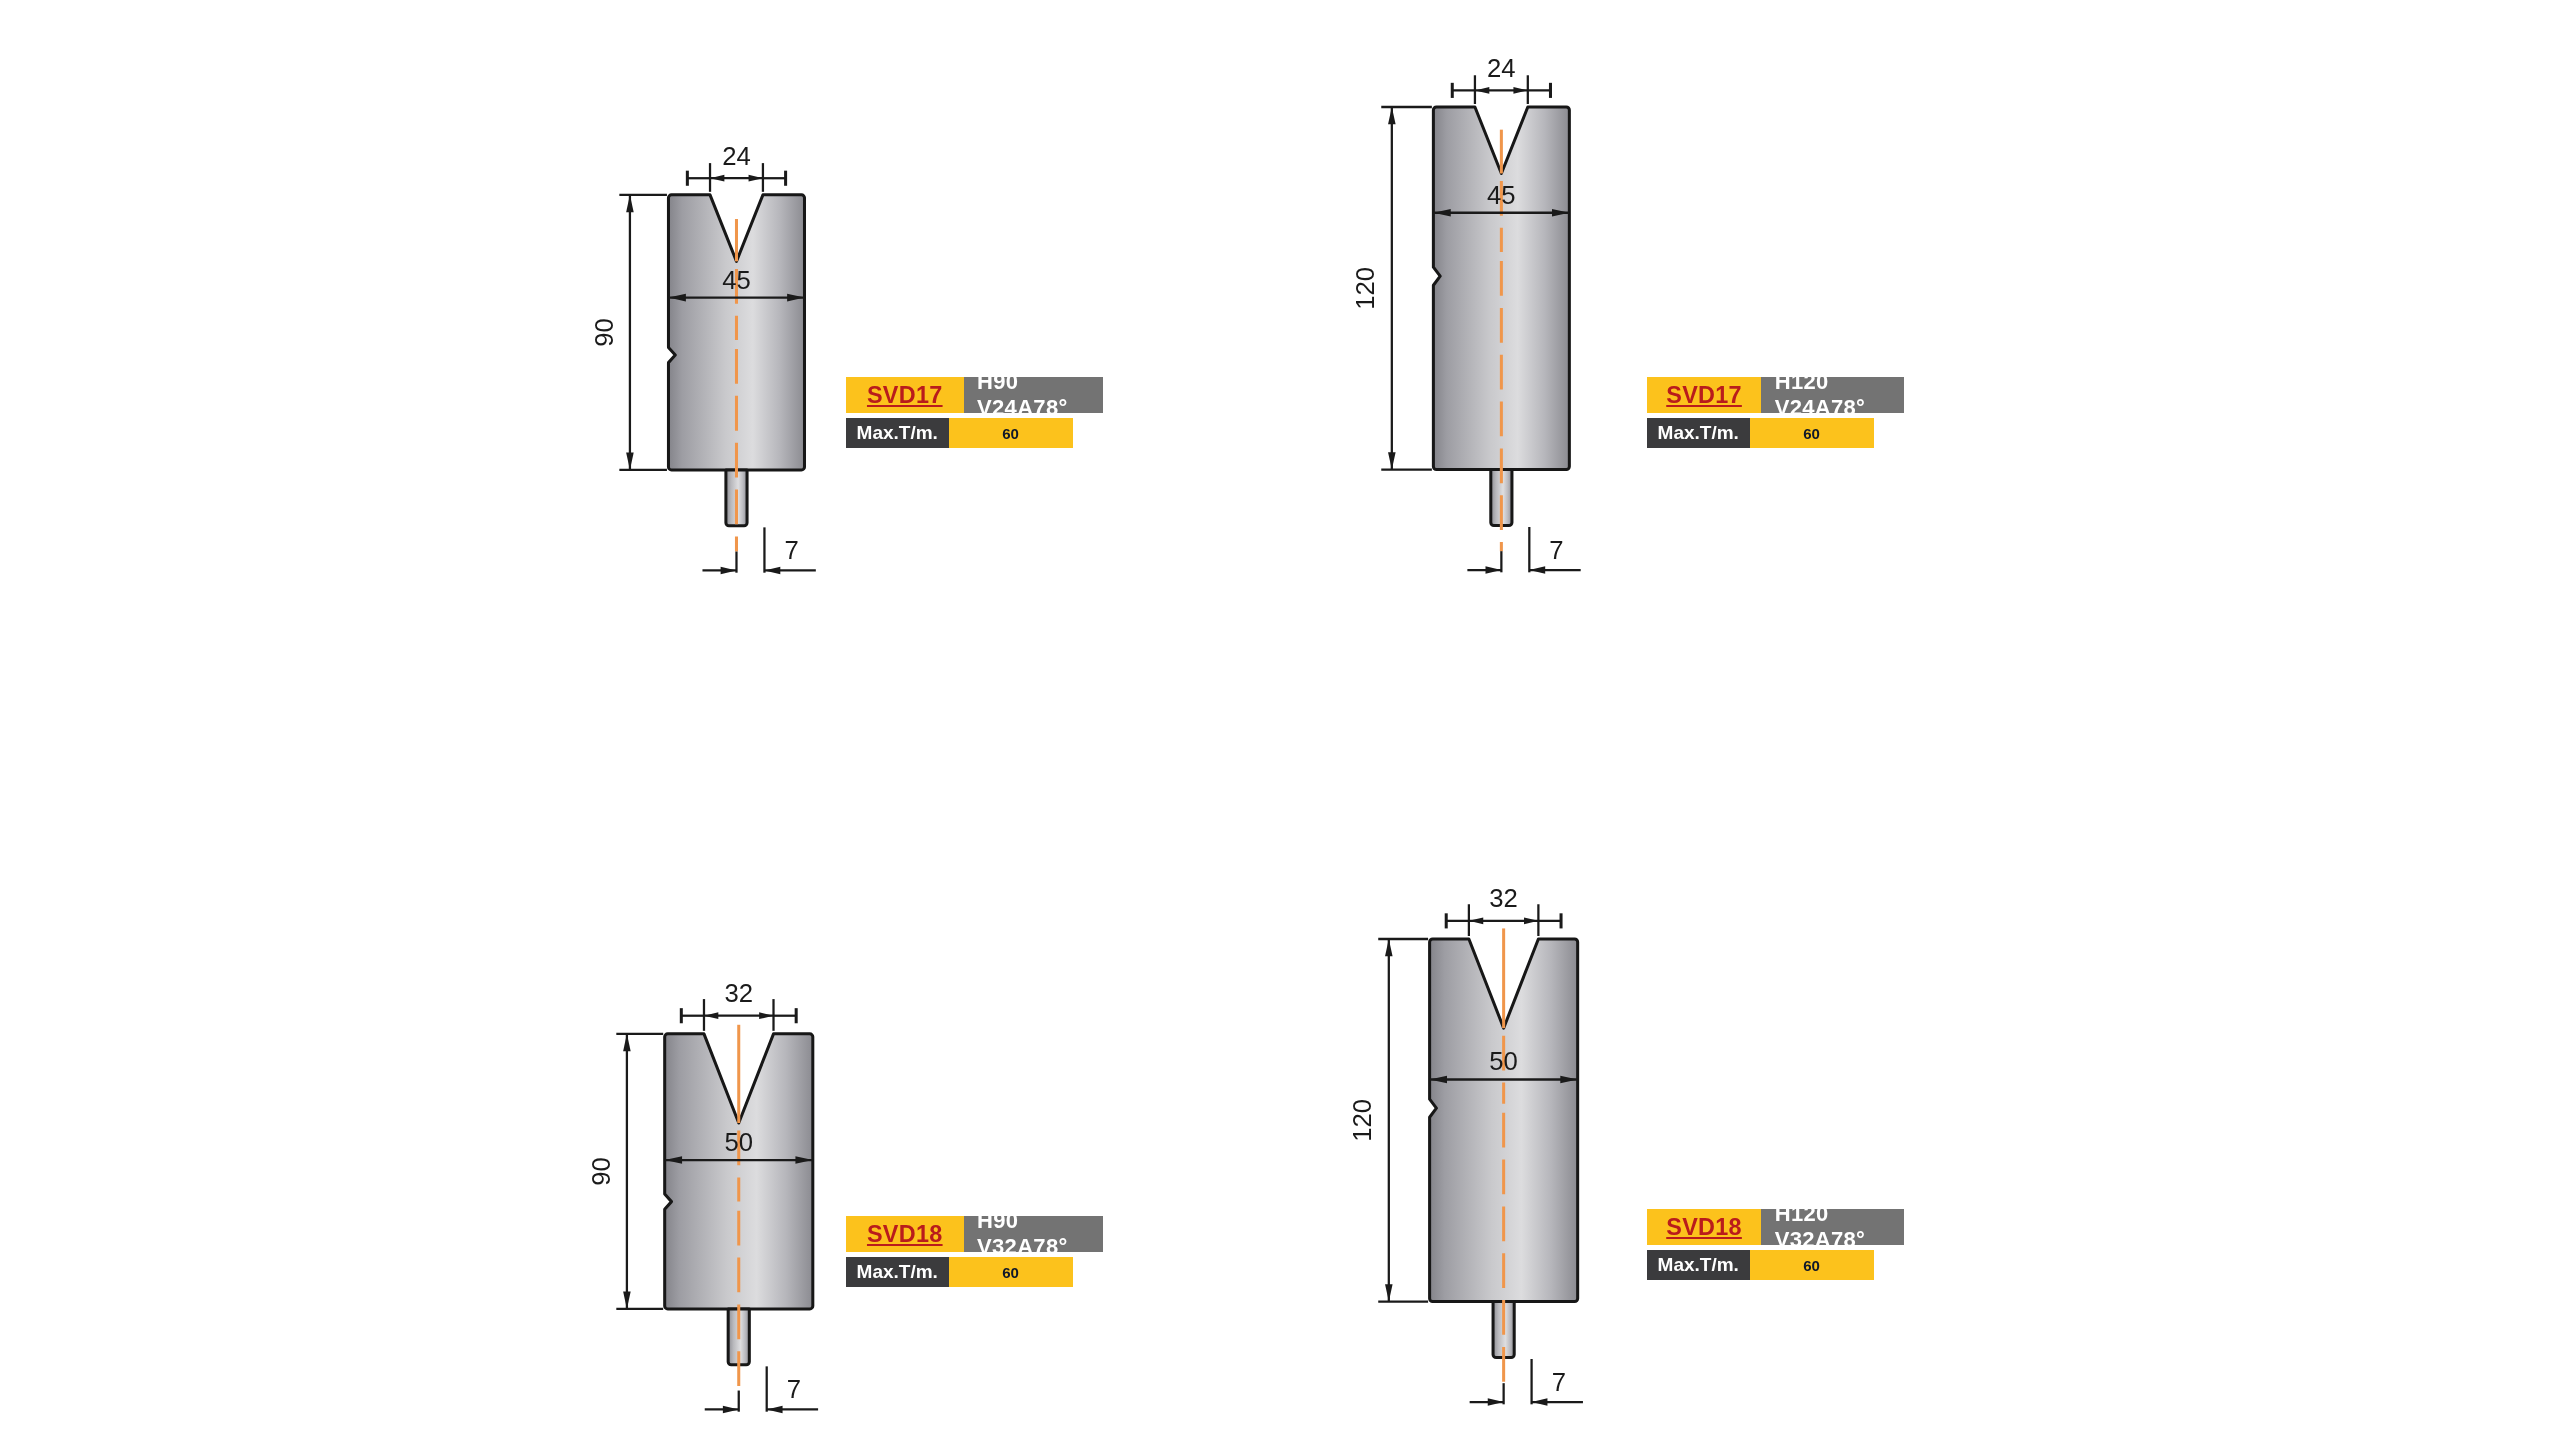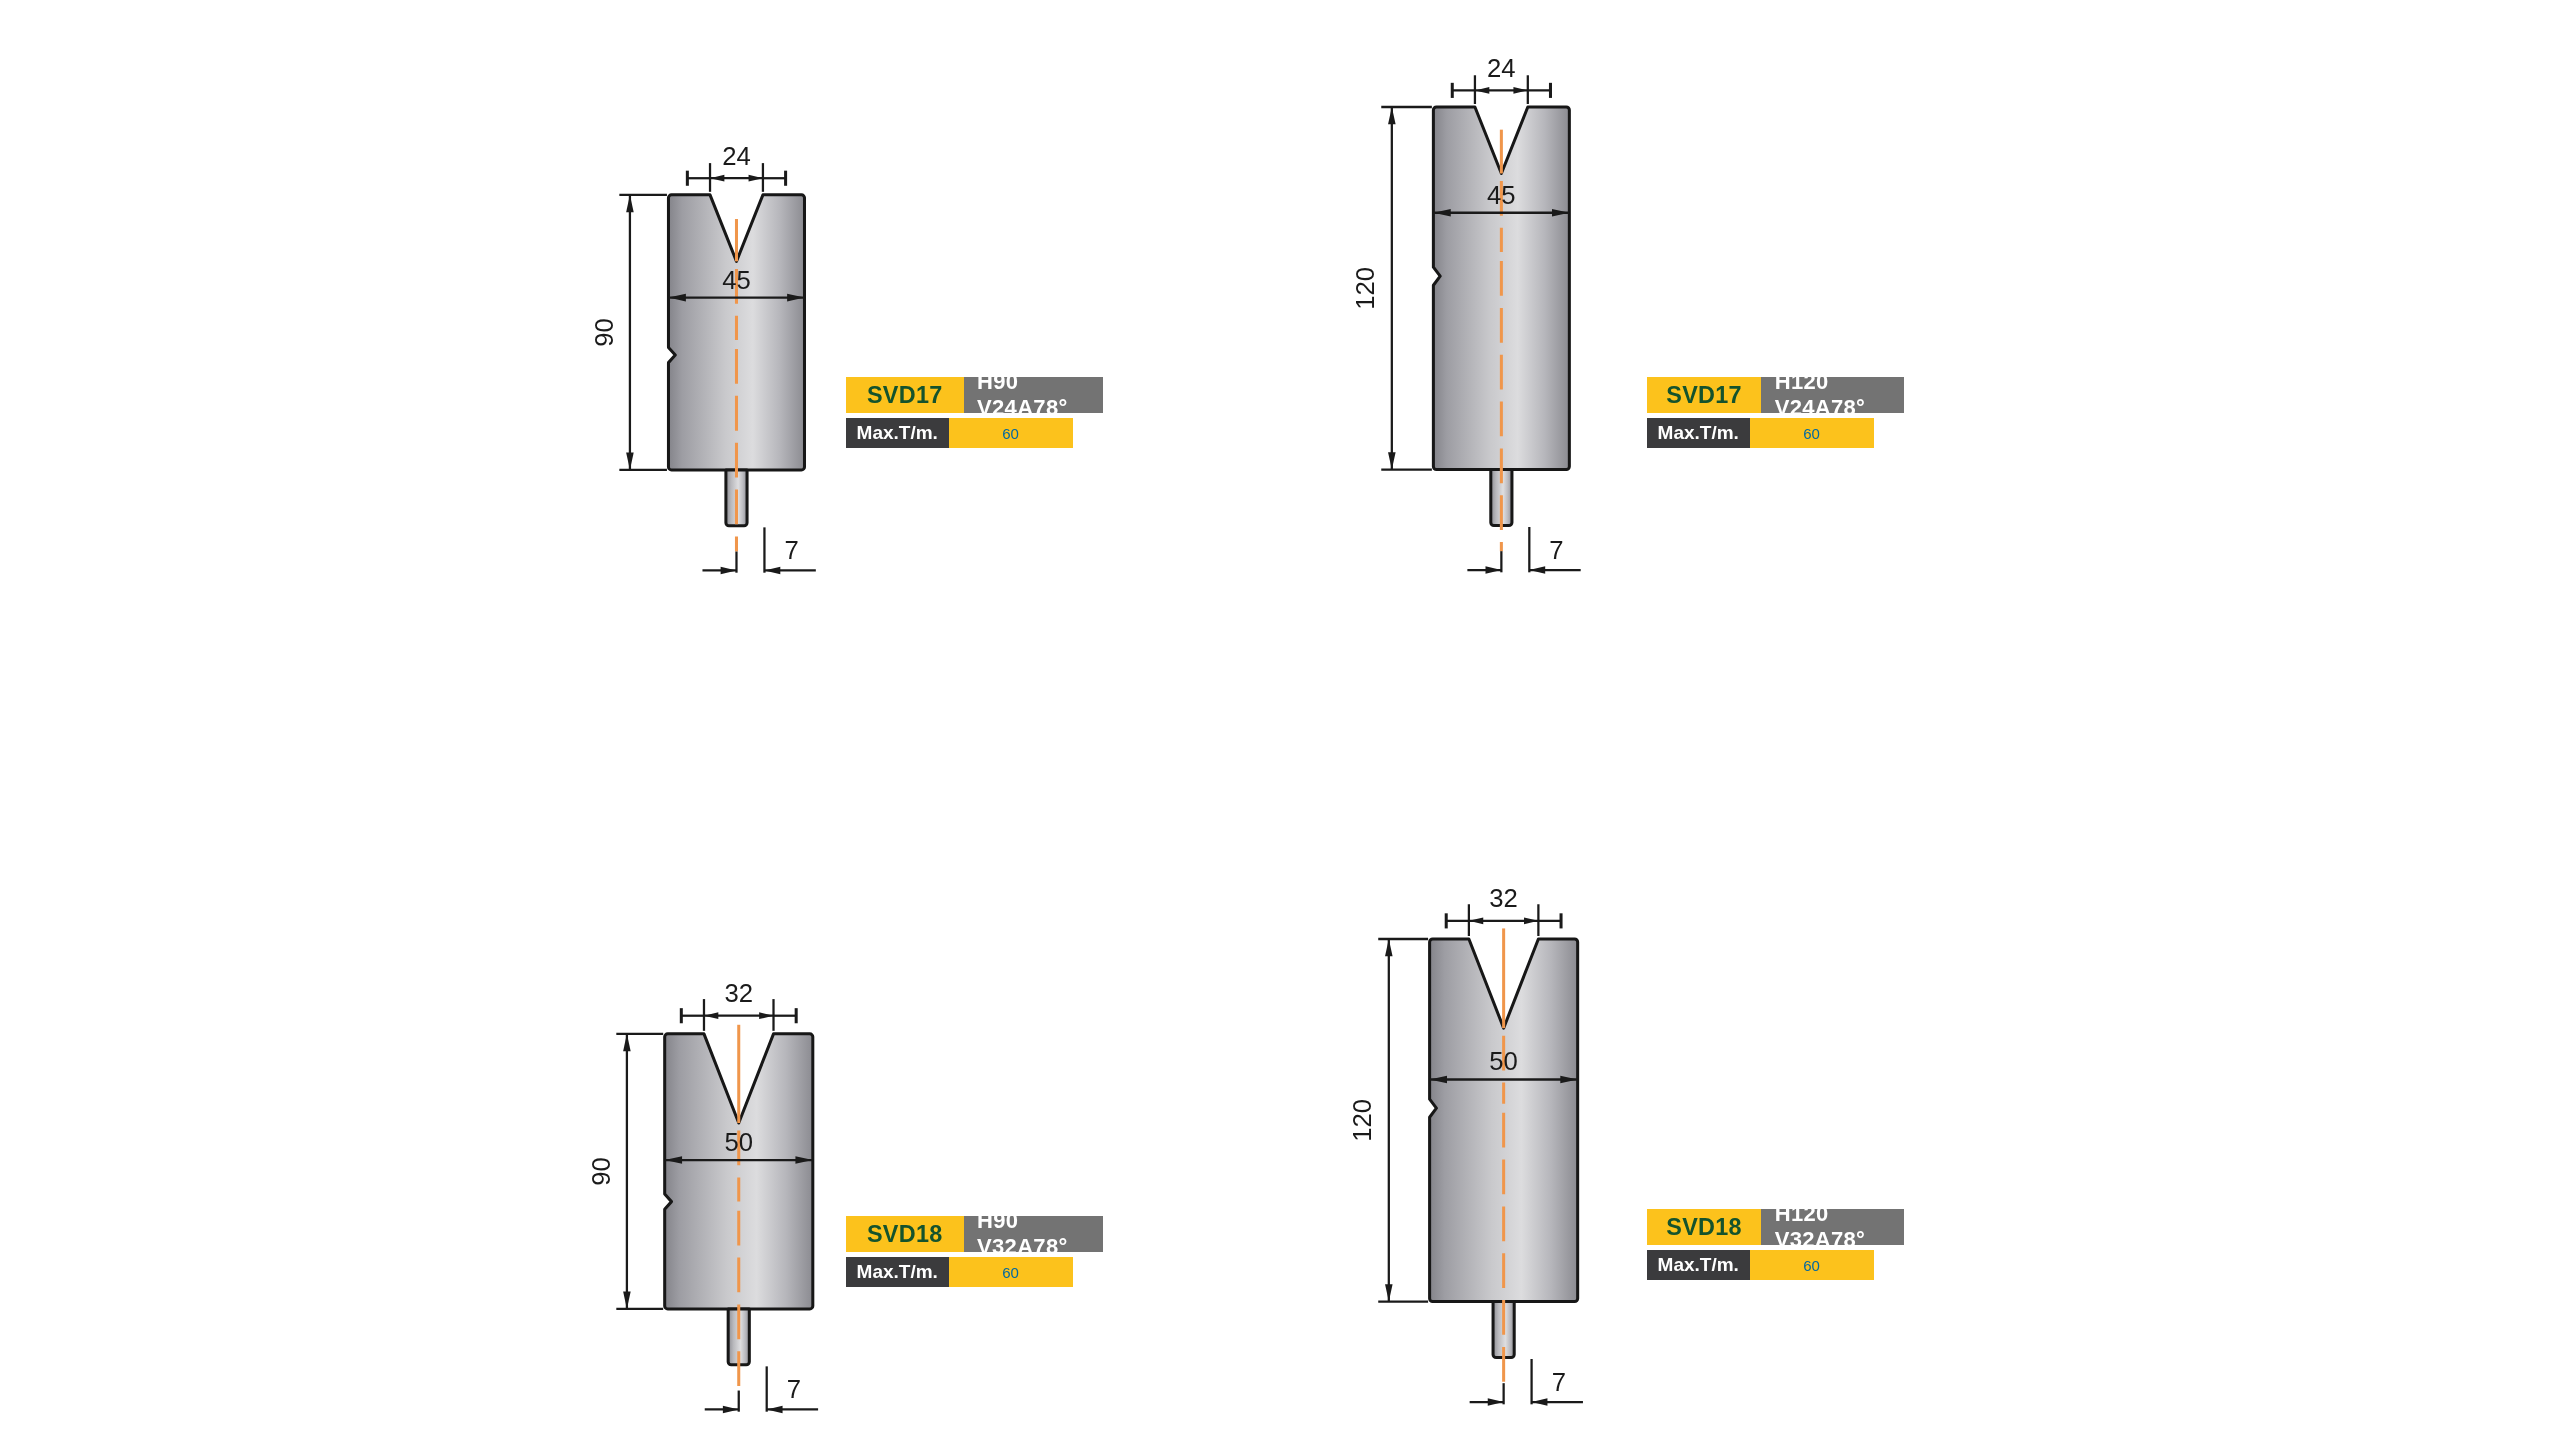--- a/index.html
+++ b/index.html
@@ -42,30 +42,31 @@
   }
   .label-row {
     display: flex;
     align-items: stretch;
     height: 36px;
   }
   .label-row.row2 { height: 30px; }
 
   .cell-code {
     background: #fcc21c;
-    color: #14532d;
+    color: #b91c1c;
     font-weight: bold;
     font-size: 23.4px;
     letter-spacing: 0.3px;
     display: flex;
     align-items: center;
     justify-content: center;
     padding: 0 28px;
     min-width: 94px;
     box-sizing: border-box;
+    text-decoration: underline;
   }
   .cell-spec {
     background: #737373;
     color: #ffffff;
     font-weight: bold;
     font-size: 22px;
     letter-spacing: 0.3px;
     display: flex;
     align-items: center;
     justify-content: center;
@@ -79,22 +80,22 @@
     font-size: 19px;
     display: flex;
     align-items: center;
     justify-content: center;
     padding: 0 10.6px;
     min-width: 94px;
     box-sizing: border-box;
   }
   .cell-maxval {
     background: #fcc21c;
-    color: #0369a1;
-    font-weight: normal;
+    color: #0f172a;
+    font-weight: bold;
     font-size: 15px;
     display: flex;
     align-items: center;
     justify-content: center;
     box-sizing: border-box;
     width: 124px;
   }
 
   
   text.dim {

